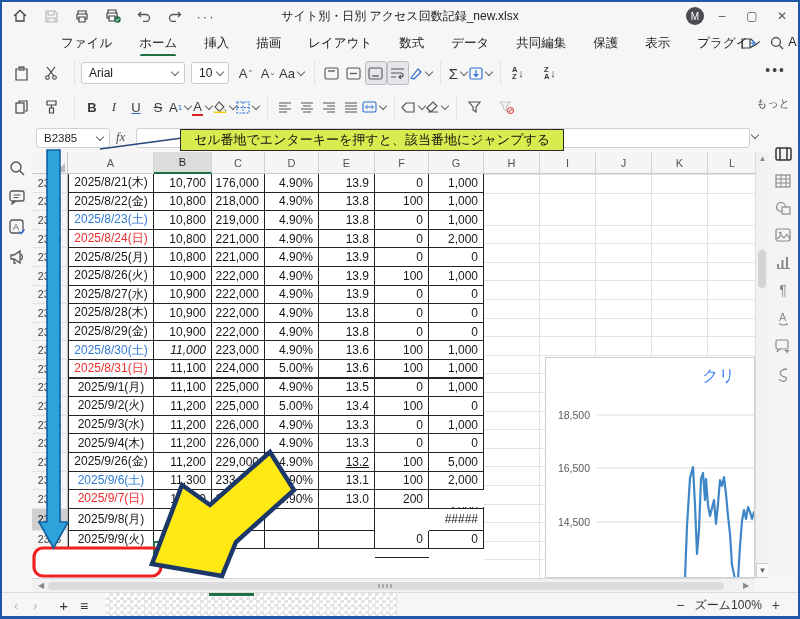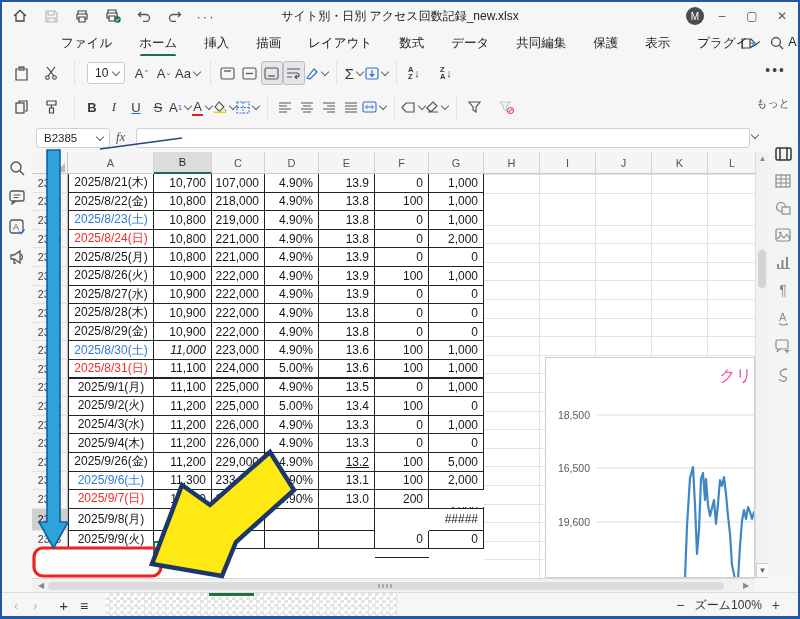--- a/index.html
+++ b/index.html
@@ -69,21 +69,21 @@
   .rn{width:36px;background:#f5f5f6;border-right:1px solid #bdbdbd;border-bottom:1px solid #e2e2e2;box-sizing:border-box;
      display:flex;align-items:center;justify-content:center;font-size:10.5px;color:#3c3c3c;flex:none;}
   .rn.rsel{background:#d0d0d0;color:#111;}
   .cell{box-sizing:border-box;background:#fff;border-right:1px solid #242424;border-bottom:1px solid #242424;
      display:flex;align-items:center;justify-content:flex-end;padding-right:5px;font-size:12px;color:#161616;flex:none;overflow:hidden;white-space:nowrap;}
   .cell.date{justify-content:center;padding-right:0;border-left:1px solid #242424;}
   .trow.thick .cell{border-bottom-width:2px;}
   .sat{color:#2f7bd9;}  .sun{color:#ee2c2c;}  .neg{color:#737373;margin-top:48px;}
   
   .chart{position:absolute;left:513px;top:205px;width:210px;height:221px;background:#fff;border:1px solid #cfcfcf;box-sizing:border-box;}
-  .chart-title{position:absolute;right:2px;top:8px;font-size:16px;color:#ec4899;}
+  .chart-title{position:absolute;right:19px;top:8px;font-size:16px;color:#3b82f6;}
   .ytick{position:absolute;left:6px;width:38px;text-align:right;font-size:10.5px;color:#595959;}
   
   .hscroll{position:absolute;left:30px;top:576px;width:723px;height:14px;background:#f1f1f2;border-top:1px solid #d8d8d8;box-sizing:border-box;}
   .hthumb{position:absolute;left:16px;top:3px;width:676px;height:8px;background:#dcdcde;border-radius:4px;}
   .hgrip{position:absolute;left:50%;top:2px;width:16px;height:4px;transform:translateX(-50%);
      background:repeating-linear-gradient(to right,#aaa 0 2px,transparent 2px 4px);}
   .harr{position:absolute;top:0;width:14px;height:13px;display:flex;align-items:center;justify-content:center;font-size:8px;color:#888;}
   .lowleft{position:absolute;left:0;top:576px;width:30px;height:14px;background:#f6f6f7;}
   
   .bbar{position:absolute;left:0;top:590px;width:100%;height:26px;background:#f6f6f7;border-top:1px solid #dcdcdc;box-sizing:border-box;display:flex;align-items:center;}
@@ -189,20 +189,24 @@
           </svg>
         </span>
       <span class="ti" style="margin-left:8px;">
         <svg width="14" height="14" viewBox="0 0 14 14">
             <path d="M3 1l7 9 M11 1L4 10" stroke="#444" stroke-width="1.2"></path>
             <circle cx="3.5" cy="11.5" r="1.8" fill="none" stroke="#444" stroke-width="1.1"></circle>
             <circle cx="10.5" cy="11.5" r="1.8" fill="none" stroke="#444" stroke-width="1.1"></circle>
           </svg>
         </span>
       <span class="vsep" style="margin-left:12px;"></span>
+      <span class="fontbox">
+          <span>Arial</span>
+          <span class="chev"></span>
+        </span>
       <span class="sizebox" style="margin-left:6px;">
           <span>10</span>
           <span class="chev"></span>
         </span>
       <span class="ti" style="margin-left:6px;">
           <span>A</span>
           <sup style="font-size:7px;">⌃</sup>
         </span>
       <span class="ti">
           <span>A</span>
@@ -427,21 +431,21 @@
             <div class="ch" style="width: 49px;">L</div>
           </div>
       </div>
       <div class="emptygrid"></div>
       <div class="rowarea">
         <div id="rows">
             <div class="trow" style="height: 18.6px;">
               <div class="rn">2367</div>
               <div class="cell date wd" style="width: 86px;">2025/8/21(木)</div>
               <div class="cell num" style="width: 58px;">10,700</div>
-              <div class="cell num" style="width: 53px;">107,000</div>
+              <div class="cell num" style="width: 53px;">176,000</div>
               <div class="cell num" style="width: 54px;">4.90%</div>
               <div class="cell num" style="width: 56px;">13.9</div>
               <div class="cell num" style="width: 54px;">0</div>
               <div class="cell num" style="width: 55px;">1,000</div>
             </div>
             <div class="trow" style="height: 18.6px;">
               <div class="rn">2368</div>
               <div class="cell date wd" style="width: 86px;">2025/8/22(金)</div>
               <div class="cell num" style="width: 58px;">10,800</div>
               <div class="cell num" style="width: 53px;">218,000</div>
@@ -555,21 +559,21 @@
               <div class="cell date wd" style="width: 86px;">2025/9/2(火)</div>
               <div class="cell num" style="width: 58px;">11,200</div>
               <div class="cell num" style="width: 53px;">225,000</div>
               <div class="cell num" style="width: 54px;">5.00%</div>
               <div class="cell num" style="width: 56px;">13.4</div>
               <div class="cell num" style="width: 54px;">100</div>
               <div class="cell num" style="width: 55px;">0</div>
             </div>
             <div class="trow" style="height: 18.6px;">
               <div class="rn">2380</div>
-              <div class="cell date wd" style="width: 86px;">2025/4/3(水)</div>
+              <div class="cell date wd" style="width: 86px;">2025/9/3(水)</div>
               <div class="cell num" style="width: 58px;">11,200</div>
               <div class="cell num" style="width: 53px;">226,000</div>
               <div class="cell num" style="width: 54px;">4.90%</div>
               <div class="cell num" style="width: 56px;">13.3</div>
               <div class="cell num" style="width: 54px;">0</div>
               <div class="cell num" style="width: 55px;">1,000</div>
             </div>
             <div class="trow" style="height: 18.6px;">
               <div class="rn">2381</div>
               <div class="cell date wd" style="width: 86px;">2025/9/4(木)</div>
@@ -630,21 +634,21 @@
               <div class="cell num" style="width: 54px;">0</div>
               <div class="cell num" style="width: 55px;">0</div>
             </div>
           </div>
       </div>
 
       <div class="chart">
         <div class="chart-title">クリ</div>
         <div class="ytick" style="top:51px;">18,500</div>
         <div class="ytick" style="top:104px;">16,500</div>
-        <div class="ytick" style="top:158px;">19,600</div>
+        <div class="ytick" style="top:158px;">14,500</div>
         <svg width="208" height="219" viewBox="0 0 208 219" style="position:absolute;left:0;top:0;">
           <line x1="50" y1="57" x2="208" y2="57" stroke="#dedede" stroke-width="1"></line>
           <line x1="50" y1="110" x2="208" y2="110" stroke="#dedede" stroke-width="1"></line>
           <line x1="50" y1="164" x2="208" y2="164" stroke="#dedede" stroke-width="1"></line>
           <polyline id="chartline" points="139,221 141,168 144,120 147,109 149,147 151,196 153,172 155,121 157,115 159,142 160,121 162,147 164,158 166,150 168,142 170,166 172,146 174,122 176,128 178,119 180,136 182,158 184,176 186,207 189,221 192,221 194,188 196,163 198,152 200,161 202,149 204,154 206,161 208,154 210,158" fill="none" stroke="#3f86c6" stroke-width="2.2" stroke-linejoin="round" stroke-linecap="round"></polyline>
         </svg>
       </div>
     </div>
 
     <div class="vscroll">
@@ -735,14 +739,15 @@
     <rect x="152" y="540" width="58" height="23" fill="none" stroke="#1e7145" stroke-width="2"></rect>
 
     <rect x="32" y="546" width="127" height="28" rx="9" fill="none" stroke="#ee2222" stroke-width="3.2"></rect>
 
     <line x1="98" y1="147" x2="180" y2="136" stroke="#27477e" stroke-width="1.6"></line>
 
     <polygon points="45,148 58,148 58,520 66,520 51.5,546 37,520 45,520" fill="#2ea2da" stroke="#13619f" stroke-width="1.6"></polygon>
 
     <polygon points="268,450 208,503 180,483 150,562 220,574 234,540 292,488" fill="#ffe913" stroke="#1c3868" stroke-width="4.5"></polygon>
   </svg>
+  <div class="callout">セル番地でエンターキーを押すと、該当番地にジャンプする</div>
 
 </div>
 
 </body></html>

